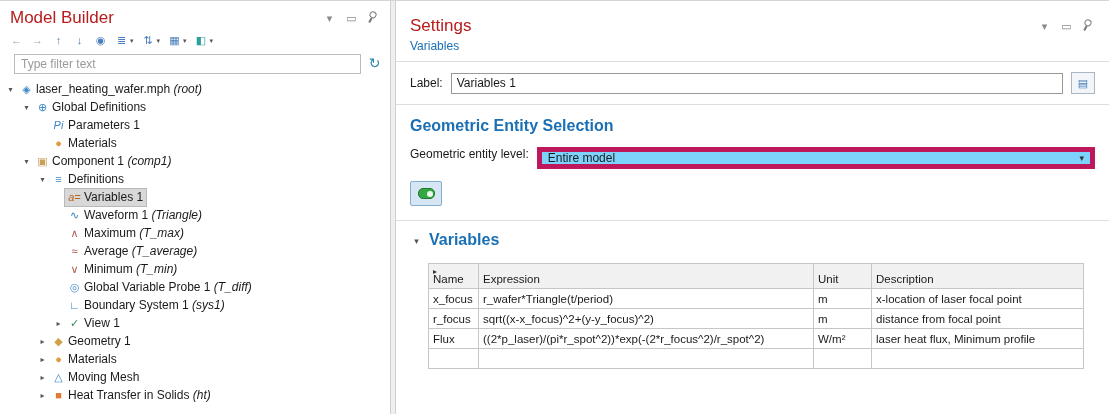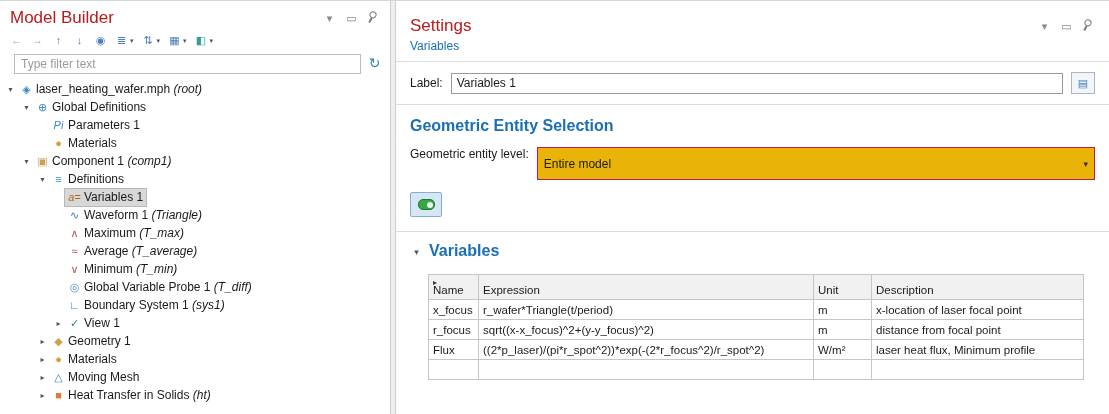--- a/index.html
+++ b/index.html
@@ -45,21 +45,21 @@
   .right { flex:1; background:#fff; padding:8px 14px; overflow:hidden; }
   .subtitle { color:#1a6fb5; margin:3px 0 8px 0; }
   .hr { height:1px; background:#dddddd; margin:0 -14px; }
   .label-row { display:flex; align-items:center; gap:8px; margin:10px 0; }
   .fldlabel { white-space:nowrap; }
   .text-input { flex:1; height:21px; border:1px solid #999; padding:0 5px; font:inherit; color:#1a1a1a; }
   .icon-btn { width:24px; height:22px; border:1px solid #aab6c2; background:#f2f6fa; display:inline-flex; align-items:center; justify-content:center; }
   .section-title { color:#1a6fb5; font-weight:bold; font-size:16px; margin:12px 0 4px 0; }
   .section-title.inlinet { margin:0; }
   .combo-row { display:flex; align-items:flex-start; gap:8px; margin:12px 0 0 0; }
-  .combo { flex:1; height:33px; border:1px solid #be185d; background:#eab308; display:flex; align-items:center; justify-content:space-between; padding:0 6px; }
+  .combo { flex:1; height:22px; border:5px solid #be185d; background:#7dd3fc; display:flex; align-items:center; justify-content:space-between; padding:0 6px; }
   .combo-caret { font-size:9px; color:#333; }
   .toggle-btn { width:32px; height:25px; margin:12px 0 14px 0; border:1px solid #86aed1; background:#d6e6f5; border-radius:2px; display:flex; align-items:center; justify-content:center; }
   .toggle-green { display:inline-block; width:17px; height:11px; background:#35a845; border:1px solid #1f7a2d; border-radius:5px; position:relative; }
   .toggle-green::after { content:""; position:absolute; right:1px; top:1.5px; width:6px; height:6px; background:#eafbea; border-radius:50%; }
   .sec-head { display:flex; align-items:center; gap:6px; margin:10px 0 0 0; }
   .sec-head .glyph { font-size:9px; color:#555; }
 
   .vtable { margin:14px 0 0 18px; border-collapse:collapse; font-size:11.5px; table-layout:fixed; }
   .vtable th, .vtable td { border:1px solid #c6c6c6; text-align:left; font-weight:normal; padding:1px 4px; overflow:hidden; white-space:nowrap; }
   .vtable th { background:#f1f1f1; height:25px; vertical-align:bottom; position:relative; padding-bottom:3px; }

